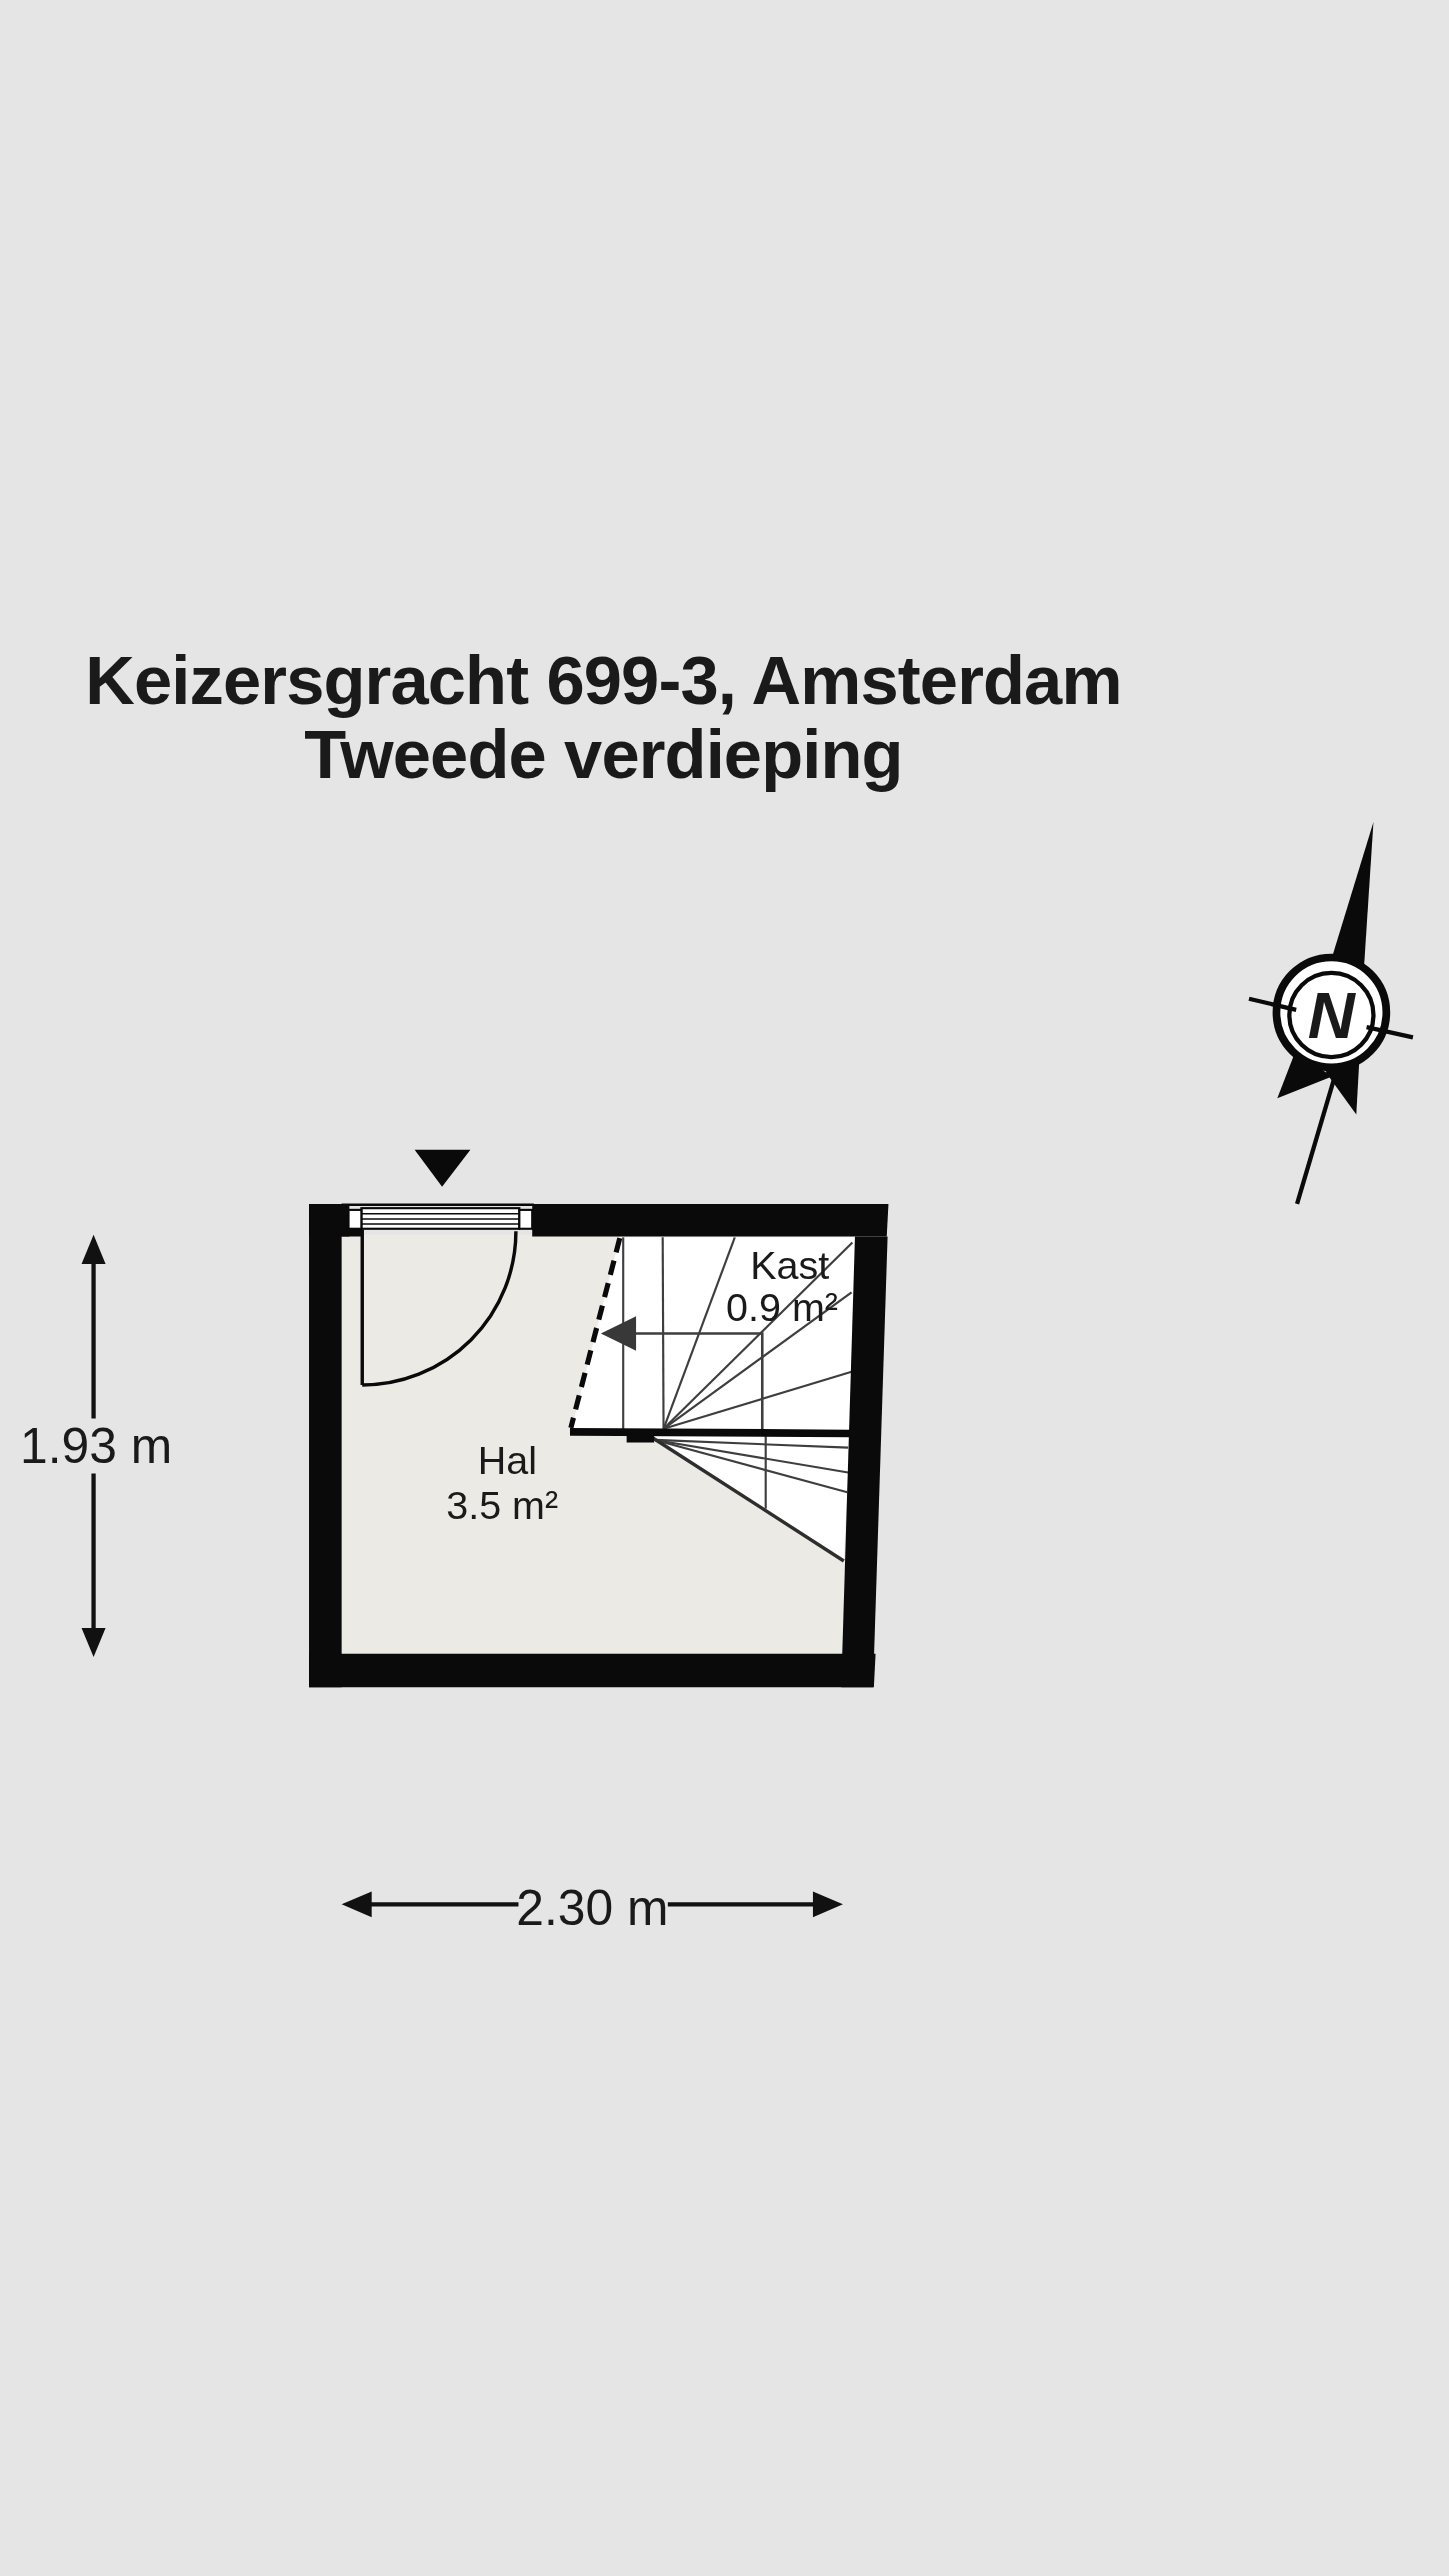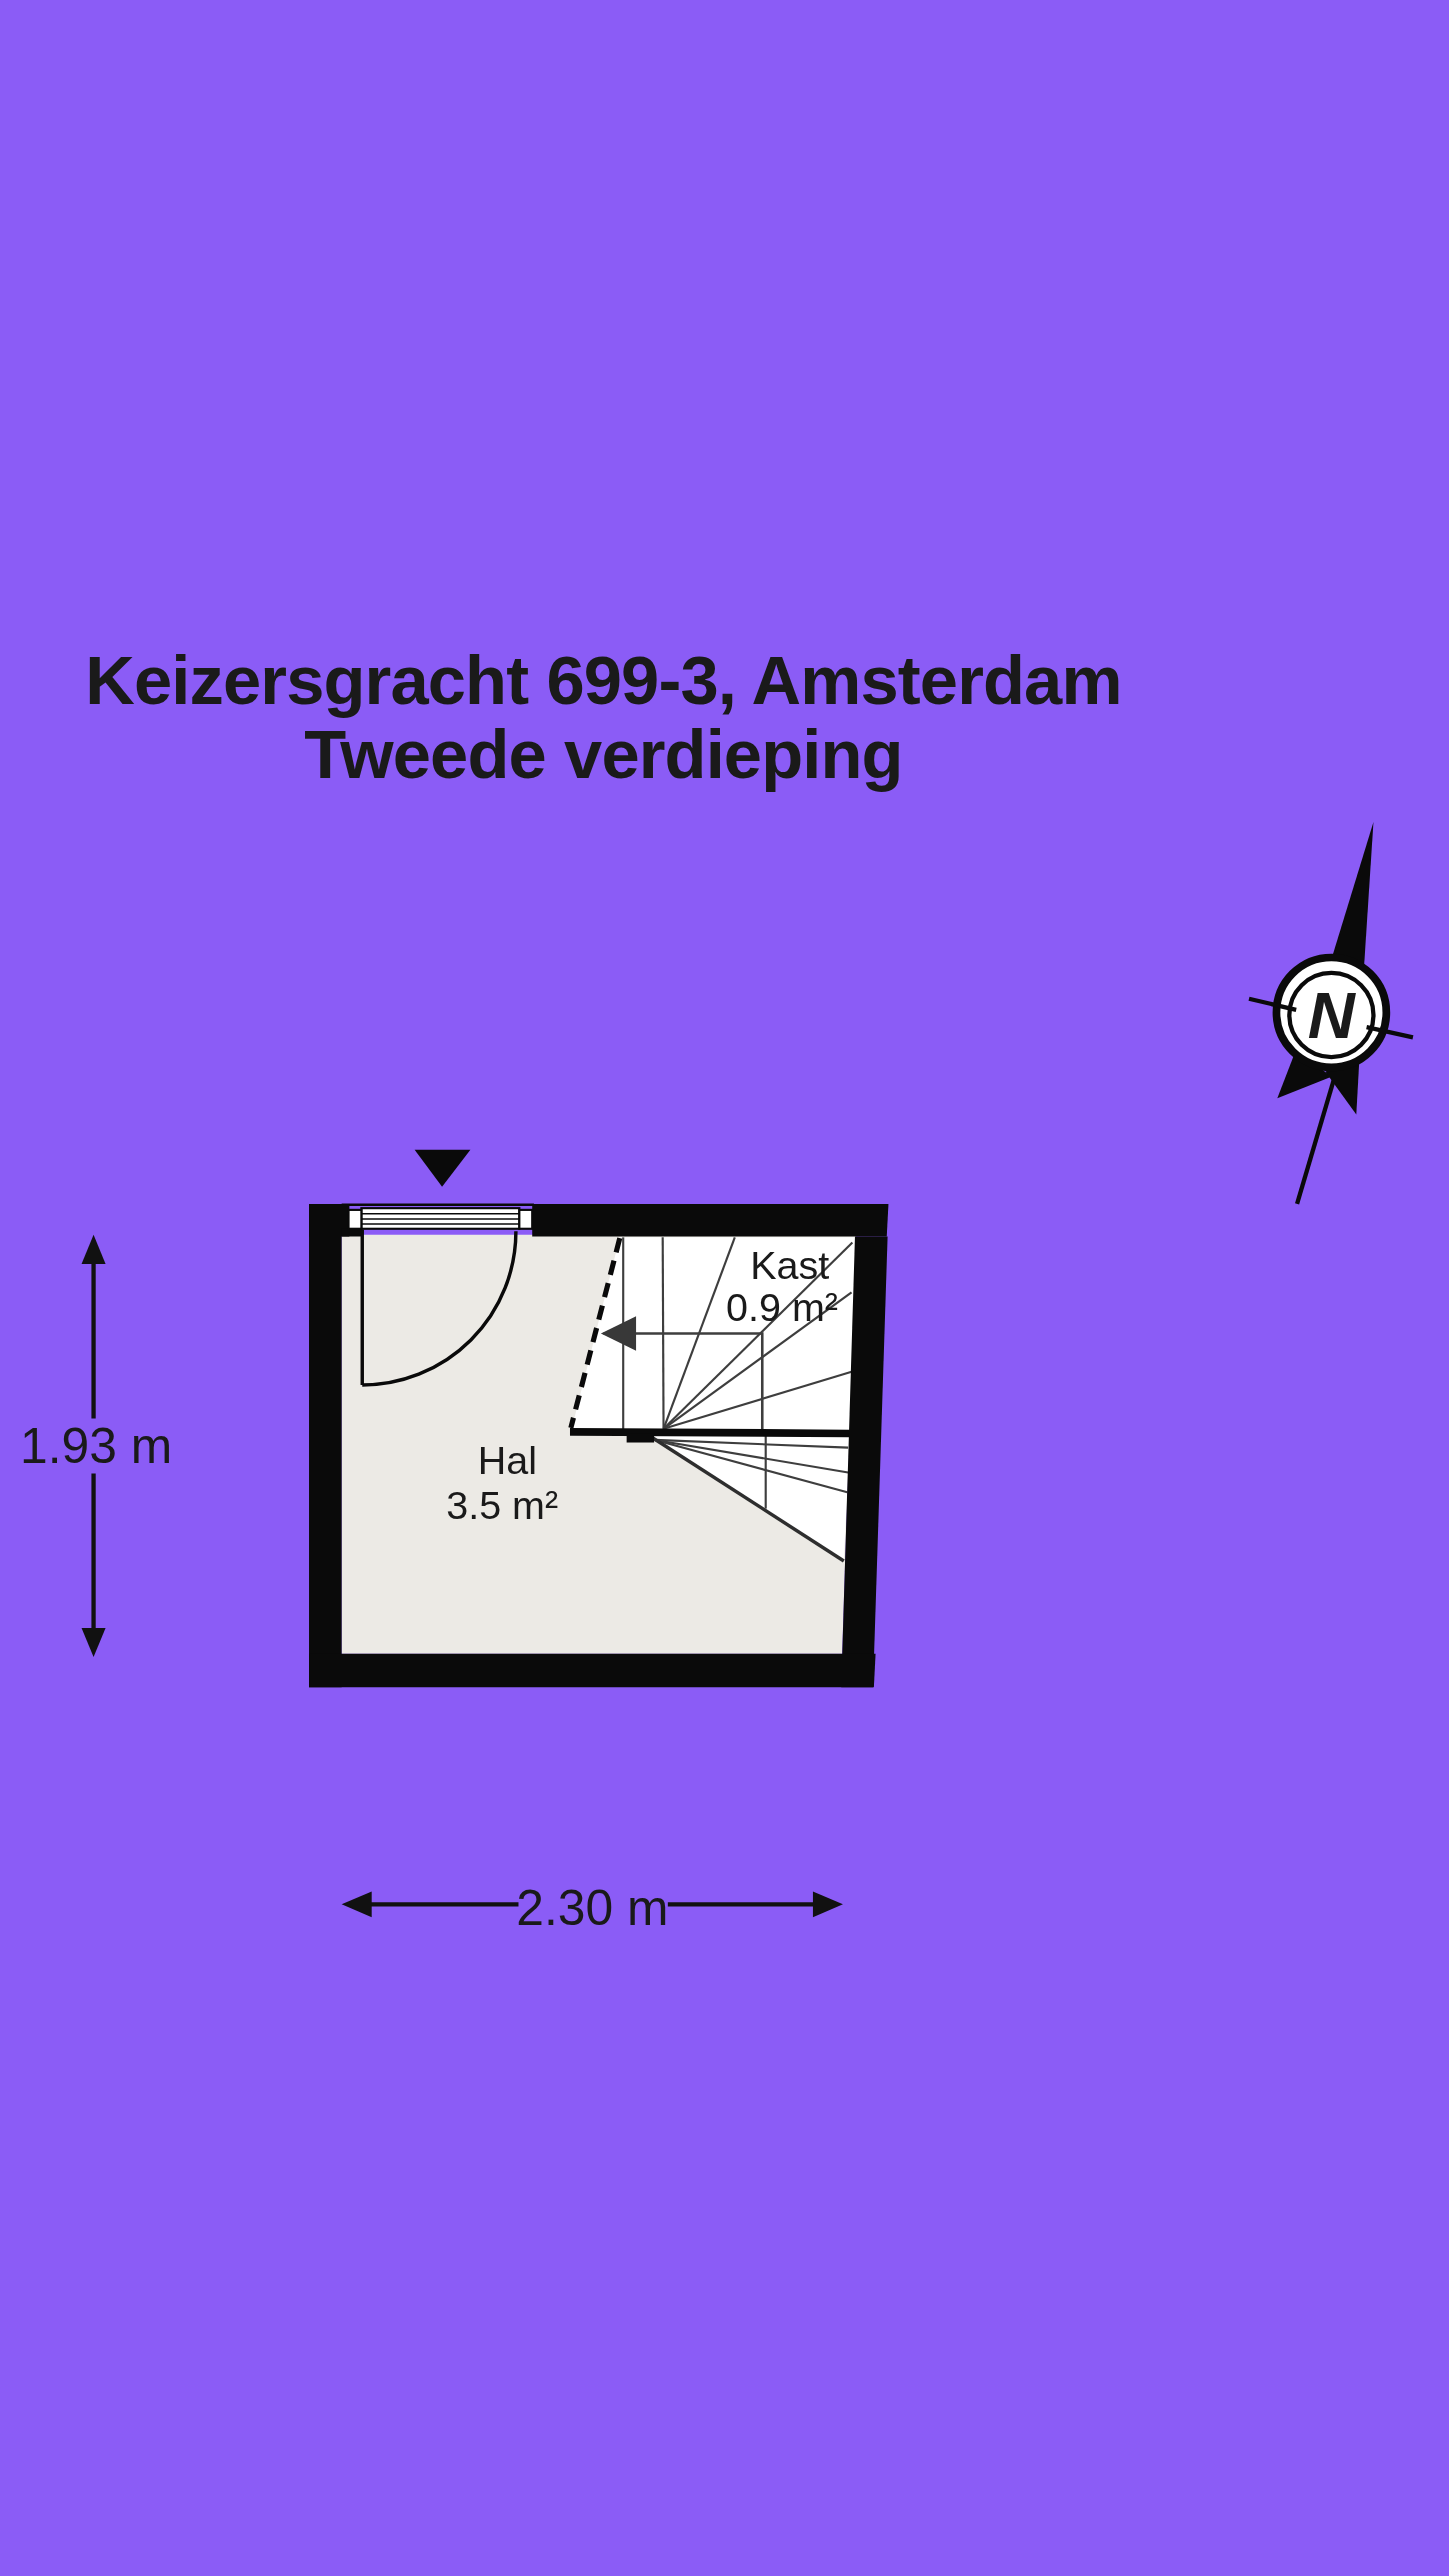--- a/index.html
+++ b/index.html
@@ -1,16 +1,16 @@
 <!DOCTYPE html>
 <html style="font-size:13.7px"><head>
 <meta charset="utf-8">
 <style>
   html,body{margin:0;padding:0;background:#ffffff;}
-  .page{position:relative;width:1449px;height:2576px;background:#8b5cf6;overflow:hidden;
+  .page{position:relative;width:1449px;height:2576px;background:#e5e5e5;overflow:hidden;
         font-family:"Liberation Sans", sans-serif;}
   svg{position:absolute;top:0;left:0;}
   text{font-family:"Liberation Sans", sans-serif;fill:#1a1a1a;}
   .title-text{font-weight:bold;letter-spacing:-1px;}
   .room-label{font-size:46px;}
   .dim-label{font-size:58px;}
   .compass-n{font-weight:bold;font-style:italic;font-size:76px;}
 </style>
 </head>
 <body>

